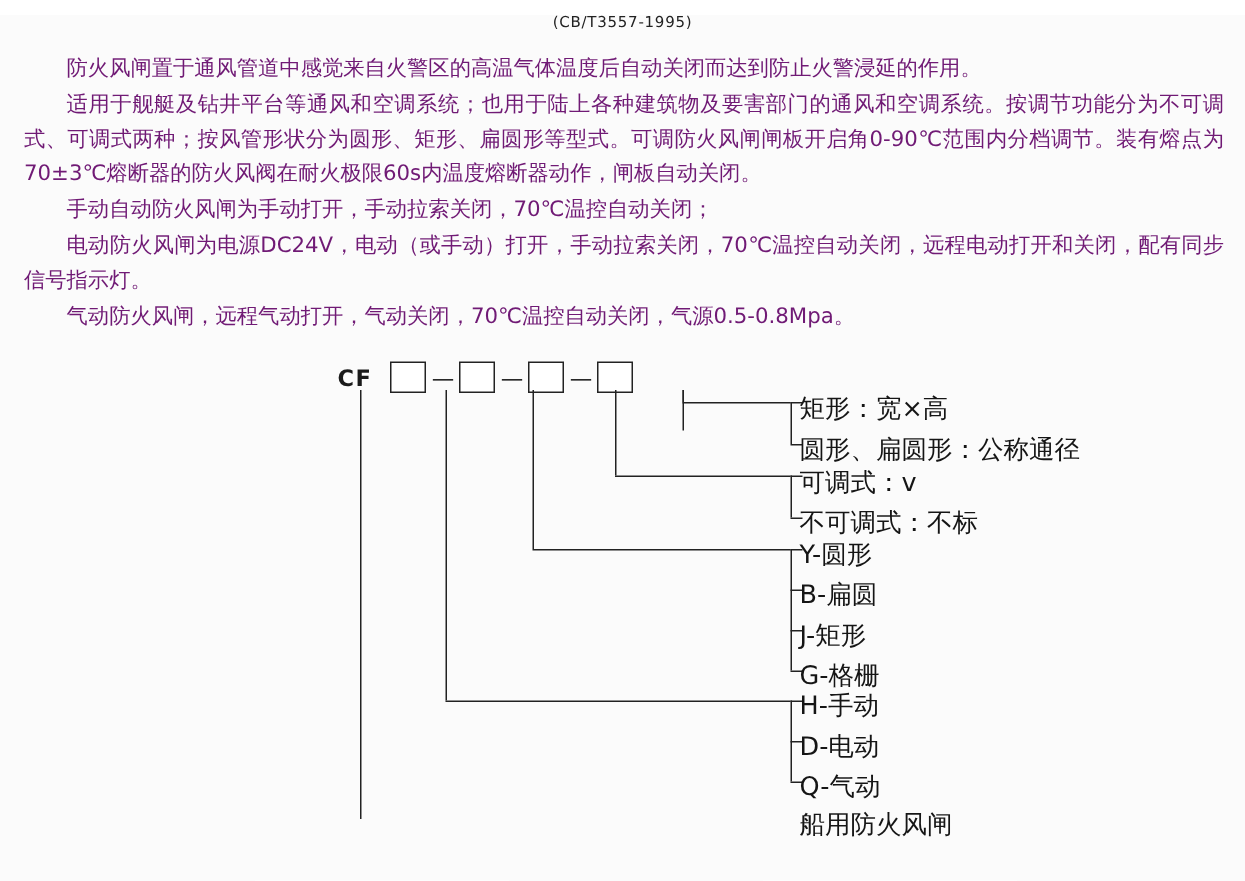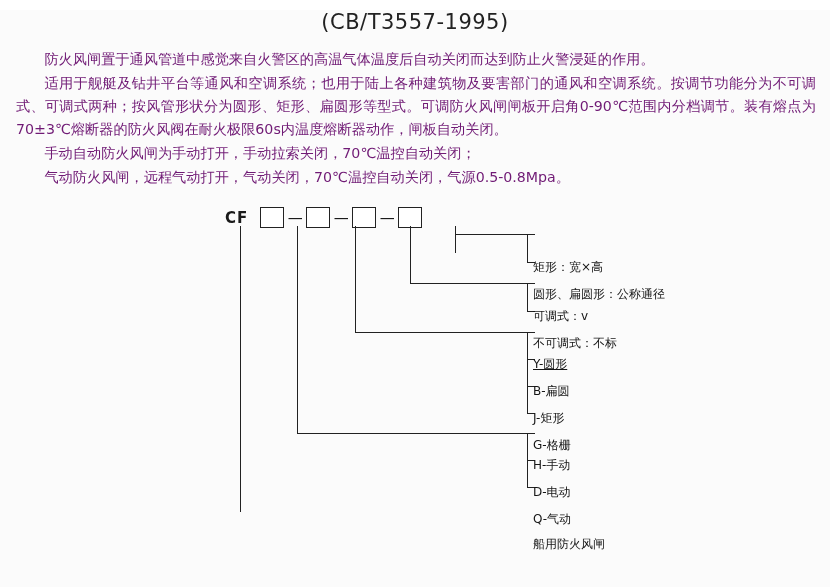--- a/index.html
+++ b/index.html
@@ -24,21 +24,21 @@
   .title {
     text-align: center;
     font-size: 23px;
     font-weight: bold;
     letter-spacing: 4px;
     margin-top: 10px;
     color: #111;
   }
   .subtitle {
     text-align: center;
-    font-size: 21px;
+    font-size: 10px;
     margin-top: 10px;
     letter-spacing: 0.5px;
     color: #222;
   }
   .body-text {
     margin-top: 14px;
     padding: 0 14px 0 16px;
     font-size: 14.2px;
     line-height: 1.62;
     text-align: justify;
@@ -83,42 +83,42 @@
     font-size: 15px;
   }
   .labels {
     position: absolute;
     left: 533px;
     top: 30px;
   }
   .lbl {
     position: absolute;
     white-space: nowrap;
-    font-size: 12px;
+    font-size: 17px;
     color: #151515;
-    margin-top: 32px;
   }
   .vline, .hline {
     position: absolute;
     background: #222;
   }
   .vline { width: 1.3px; }
   .hline { height: 1.3px; }
 </style>
 </head>
 <body>
 
 <div class="page">
 
   <div class="subtitle">(CB/T3557-1995)</div>
 
   <div class="body-text">
     <p class="para">防火风闸置于通风管道中感觉来自火警区的高温气体温度后自动关闭而达到防止火警浸延的作用。</p>
     <p class="para">适用于舰艇及钻井平台等通风和空调系统；也用于陆上各种建筑物及要害部门的通风和空调系统。按调节功能分为不可调式、可调式两种；按风管形状分为圆形、矩形、扁圆形等型式。可调防火风闸闸板开启角0-90℃范围内分档调节。装有熔点为70±3℃熔断器的防火风阀在耐火极限60s内温度熔断器动作，闸板自动关闭。</p>
     <p class="para">手动自动防火风闸为手动打开，手动拉索关闭，70℃温控自动关闭；</p>
+    <p class="para">电动防火风闸为电源DC24V，电动（或手动）打开，手动拉索关闭，70℃温控自动关闭，远程电动打开和关闭，配有同步信号指示灯。</p>
     <p class="para">气动防火风闸，远程气动打开，气动关闭，70℃温控自动关闭，气源0.5-0.8Mpa。</p>
   </div>
 
   <div class="diagram">
 
     <div class="code-row">
       <span class="cf">CF</span>
       <span class="box"></span>
       <span class="dash">—</span>
       <span class="box"></span>
@@ -157,21 +157,21 @@
     <div class="hline" style="left:527px; top:259px; width:8px;"></div>
     <div class="hline" style="left:527px; top:286px; width:8px;"></div>
 
     <div class="vline" style="left:240px; top:25px; height:286px;"></div>
 
     <div class="labels">
       <span class="lbl" style="top:-4px;">矩形：宽×高</span>
       <span class="lbl" style="top:23px;">圆形、扁圆形：公称通径</span>
       <span class="lbl" style="top:45px;">可调式：v</span>
       <span class="lbl" style="top:72px;">不可调式：不标</span>
-      <span class="lbl" style="top:93px;text-decoration:underline;">Y-圆形</span>
+      <span class="lbl" style="top:93px;">Y-圆形</span>
       <span class="lbl" style="top:120px;">B-扁圆</span>
       <span class="lbl" style="top:147px;">J-矩形</span>
       <span class="lbl" style="top:174px;">G-格栅</span>
       <span class="lbl" style="top:194px;">H-手动</span>
       <span class="lbl" style="top:221px;">D-电动</span>
       <span class="lbl" style="top:248px;">Q-气动</span>
       <span class="lbl" style="top:273px;">船用防火风闸</span>
     </div>
   </div>
 </div>

